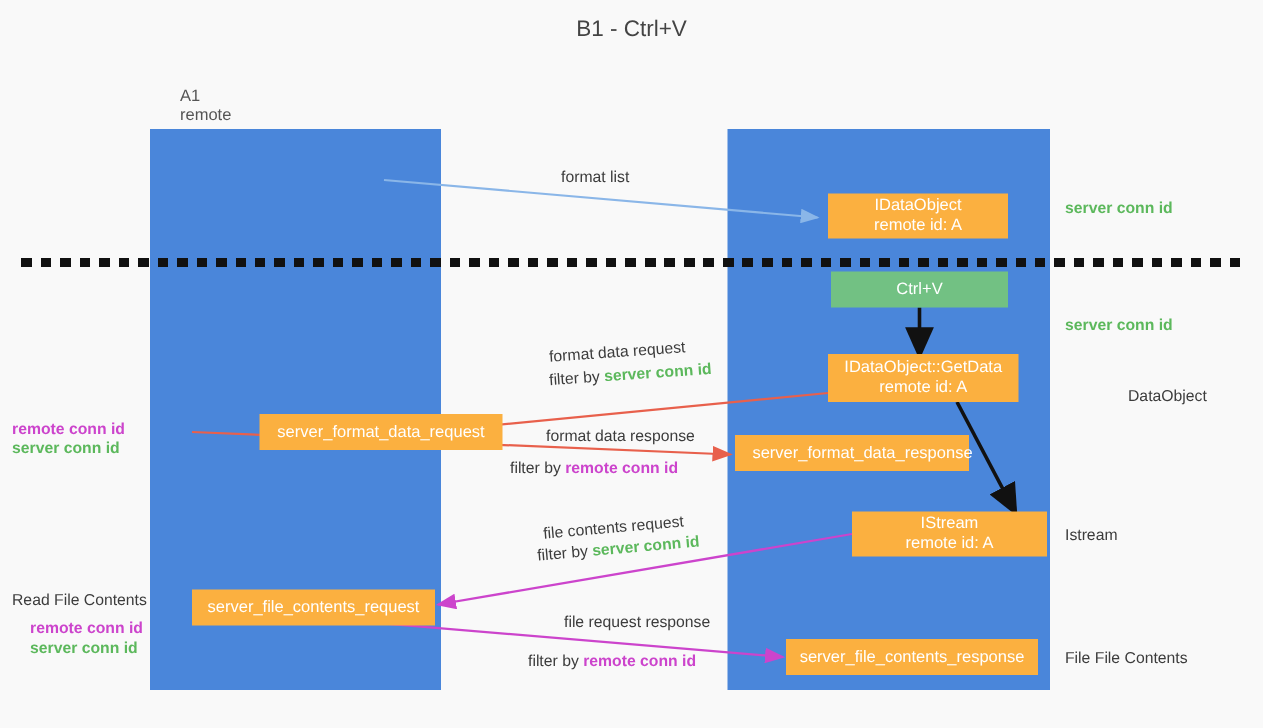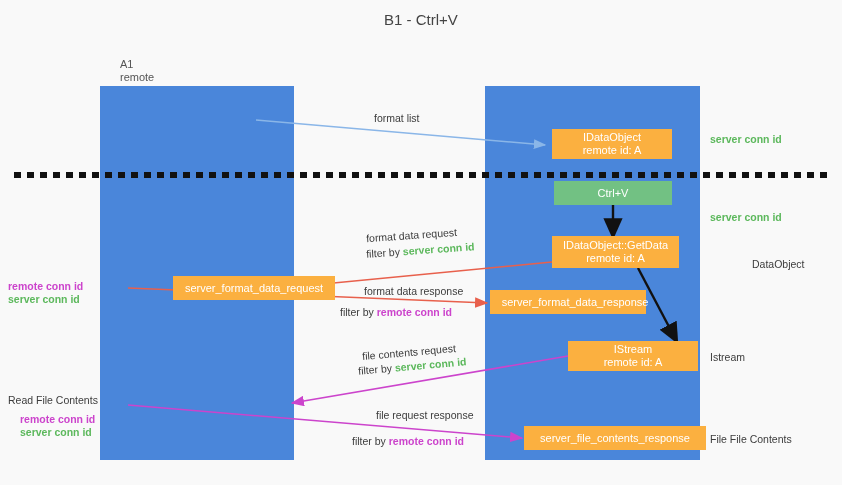--- a/index.html
+++ b/index.html
@@ -125,22 +125,25 @@
 
   <div class="box orange" style="left:490px;top:290px;width:156px;height:24px;padding-left:18px;">
     <span>server_format_data_response</span>
   </div>
 
   <div class="box orange" style="left:568px;top:341px;width:130px;height:30px;flex-direction:column;">
     <span>IStream</span>
     <span>remote id: A</span>
   </div>
 
+  <div class="box orange" style="left:128px;top:393px;width:162px;height:24px;">
+    <span>server_file_contents_request</span>
+  </div>
 
-  <div class="box orange" style="left:524px;top:426px;width:182px;height:24px;">
+  <div class="box orange" style="left:524px;top:426px;width:168px;height:24px;">
     <span>server_file_contents_response</span>
   </div>
 
   <div class="lbl green" style="left:710px;top:132px;">server conn id</div>
   <div class="lbl green" style="left:710px;top:210px;">server conn id</div>
   <div class="lbl" style="left:752px;top:245px;margin-top:12px;">DataObject</div>
   <div class="lbl" style="left:710px;top:350px;">Istream</div>
   <div class="lbl" style="left:710px;top:432px;">File File Contents</div>
 
   <div class="lbl purple" style="left:8px;top:279px;">remote conn id</div>

